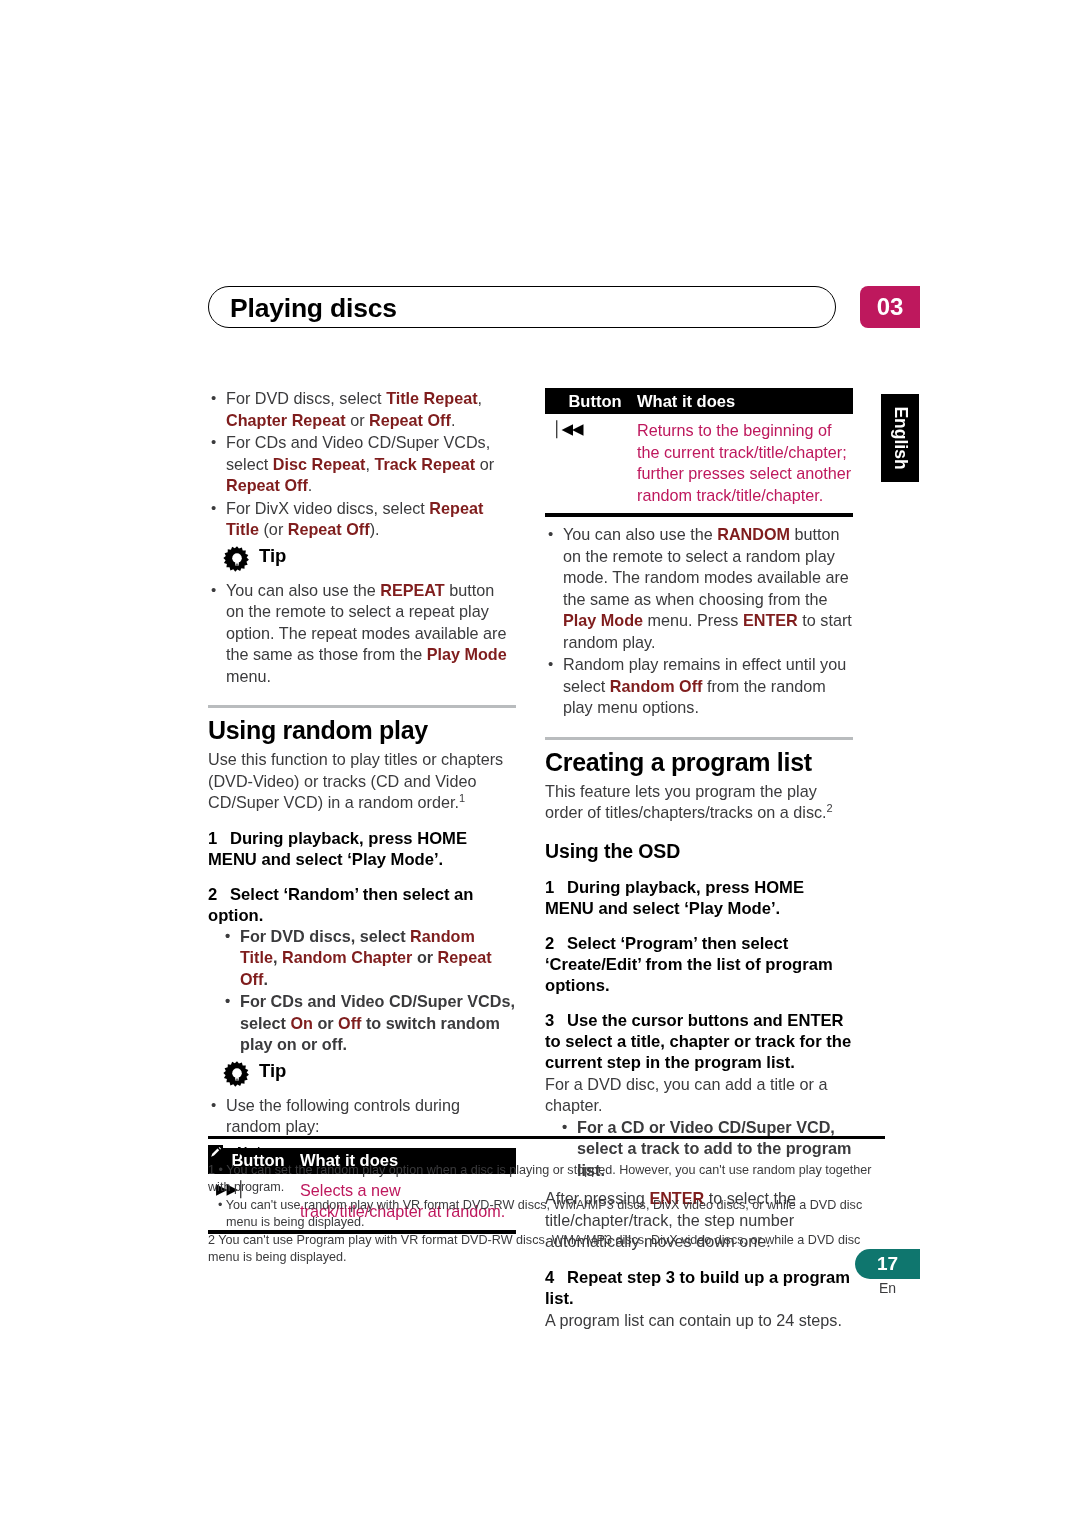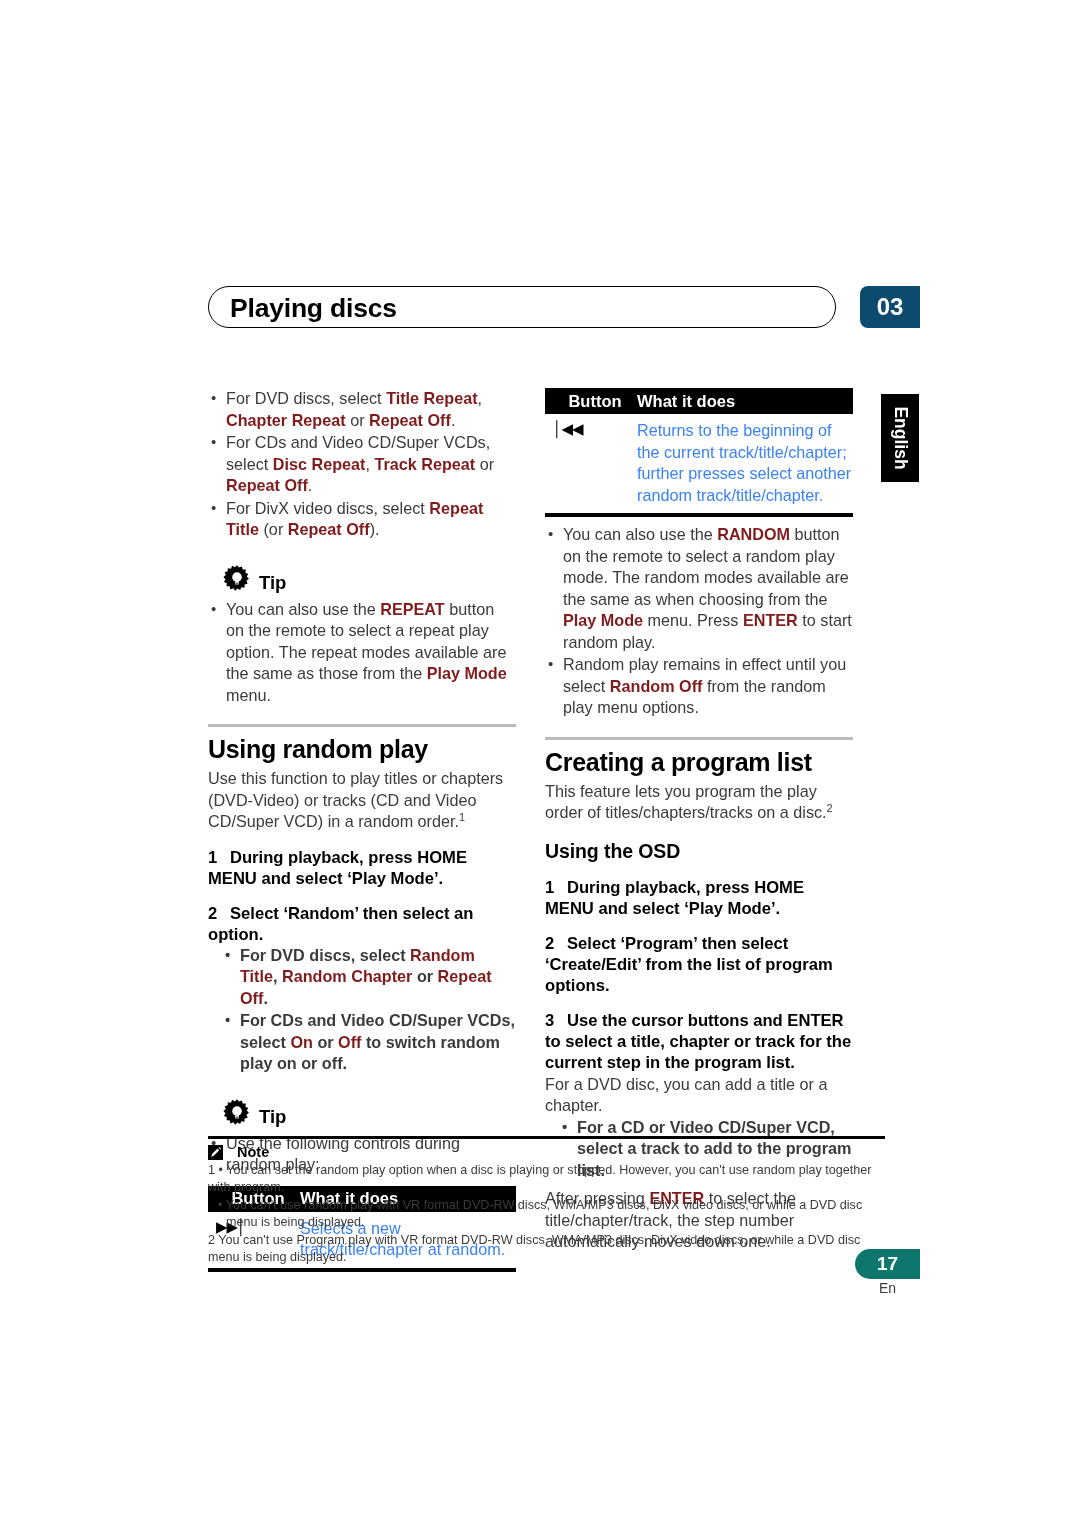--- a/index.html
+++ b/index.html
@@ -49,21 +49,21 @@
     font-weight: bold;
     letter-spacing: -0.2px;
     color: #000;
   }
   .chapter-badge {
     position: absolute;
     left: 652px;
     top: 0;
     width: 60px;
     height: 42px;
-    background: #0c4a6e;
+    background: #be185d;
     border-radius: 8px 0 0 8px;
     color: #fff;
     font-size: 24px;
     font-weight: bold;
     display: flex;
     align-items: center;
     justify-content: center;
     letter-spacing: 0px;
   }
 
@@ -139,22 +139,22 @@
 
   .sup {
     font-size: 11px;
     vertical-align: super;
     line-height: 0;
   }
 
   
   .tip-head {
     display: flex;
-    align-items: flex-end;
-    margin: 23px 0 5px 14px;
+    align-items: flex-start;
+    margin: 4px 0 5px 14px;
   }
   .tip-head .label {
     font-size: 18.5px;
     font-weight: bold;
     color: #000;
     margin-left: 7px;
   }
   .gear-icon { width: 30px; height: 30px; display: block; }
 
   
@@ -234,21 +234,21 @@
     padding-left: 8px;
     font-size: 15px;
     color: #000;
     box-sizing: border-box;
     letter-spacing: -1px;
   }
   .btn-table .trow .c2 {
     flex: 1;
     font-size: 16.2px;
     line-height: 21.5px;
-    color: #3b82f6;
+    color: #be185d;
   }
   .btn-table .tfoot-rule {
     height: 4px;
     background: #000;
   }
 
   
   .notes {
     position: absolute;
     left: 208px;
@@ -432,20 +432,24 @@
 
     <div class="step">
       <span class="num">3</span><span>Use the cursor buttons and ENTER to select a title, chapter or track for the current step in the program list.</span>
       <div class="step-body">For a DVD disc, you can add a title or a chapter.</div>
       <ul class="bullets indented">
         <li>For a CD or Video CD/Super VCD, select a track to add to the program list.</li>
       </ul>
       <div class="step-body" style="margin-top:7px">After pressing <b>ENTER</b> to select the title/chapter/track, the step number automatically moves down one.</div>
     </div>
 
+    <div class="step">
+      <span class="num">4</span><span>Repeat step 3 to build up a program list.</span>
+      <div class="step-body">A program list can contain up to 24 steps.</div>
+    </div>
 
   </div>
 
   <div class="notes">
     <div class="notes-rule"></div>
     <div class="note-head">
       <span>
         <svg class="pencil-icon" viewBox="0 0 16 16" xmlns="http://www.w3.org/2000/svg">
           <rect x="0" y="0" width="16" height="16" fill="#000"></rect>
           <path d="M3.4 12.4l1.1-3 5.6-5.6 1.9 1.9-5.6 5.6z" fill="#fff"></path>

